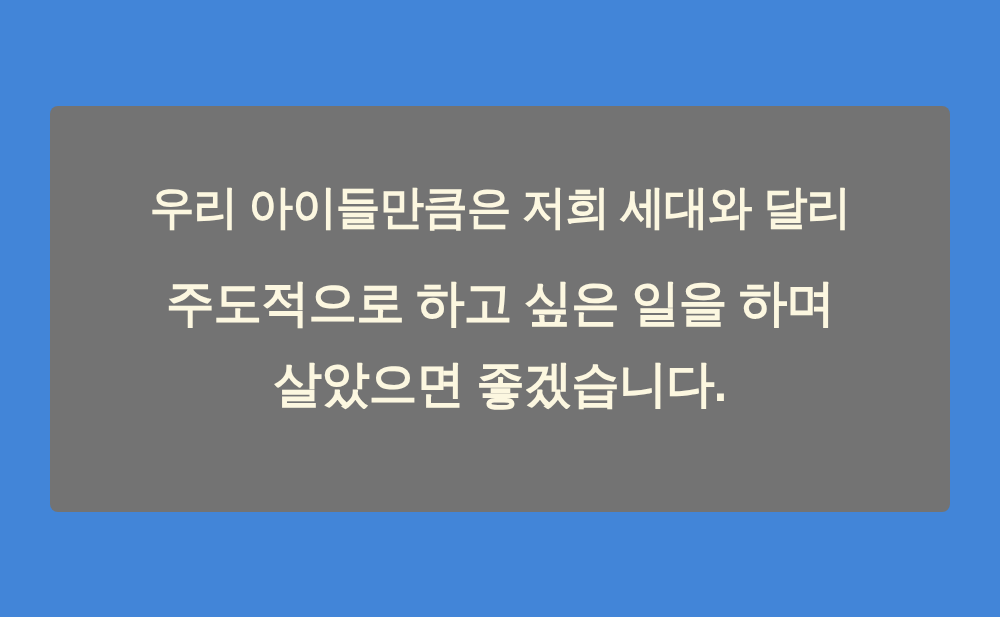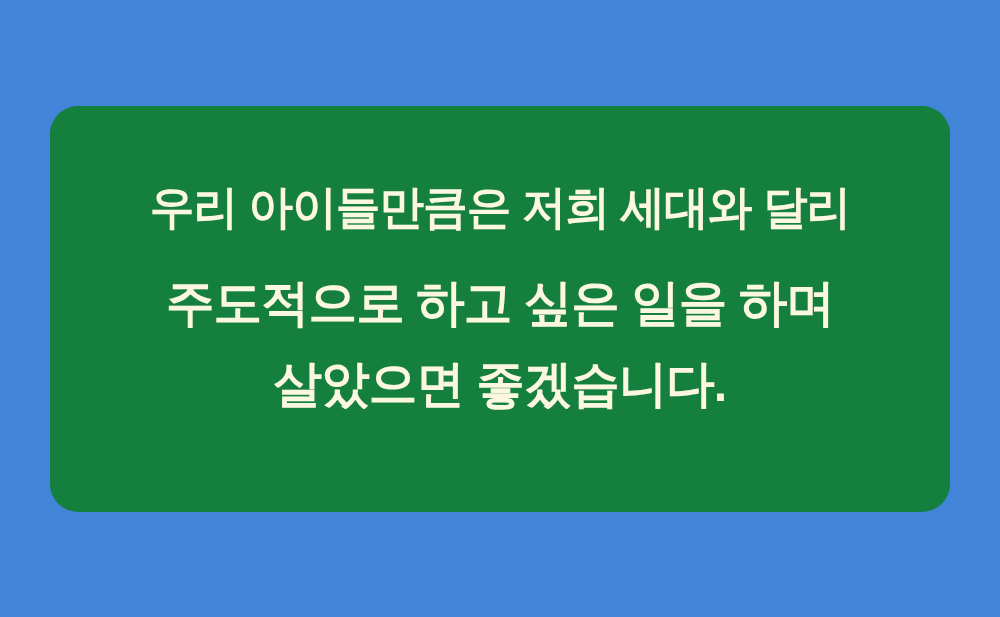--- a/index.html
+++ b/index.html
@@ -21,22 +21,22 @@
     background: #4285d8;
     box-sizing: border-box;
   }
 
   #quote-card {
     position: absolute;
     left: 50px;
     top: 106px;
     width: 900px;
     height: 406px;
-    background: #15803d;
-    border-radius: 28px;
+    background: #737373;
+    border-radius: 8px;
     box-sizing: border-box;
     display: flex;
     flex-direction: column;
     align-items: center;
     justify-content: flex-start;
   }
 
   .quote-body {
     width: 100%;
     text-align: center;

